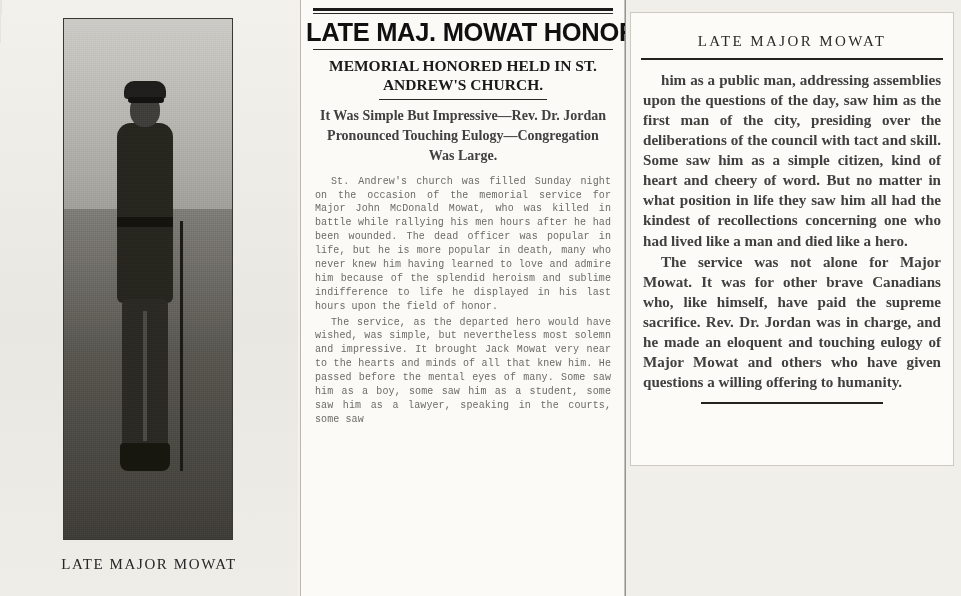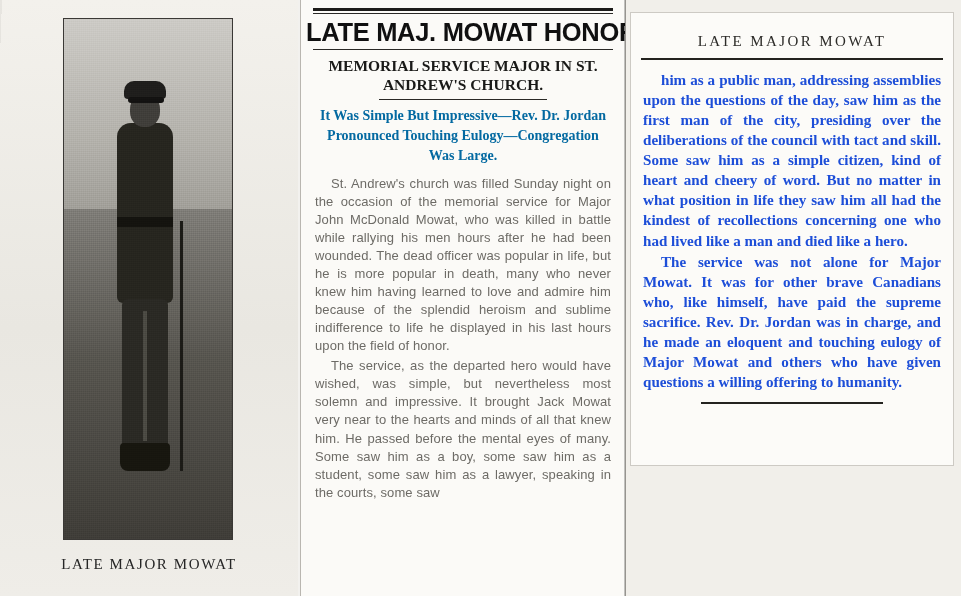--- a/index.html
+++ b/index.html
@@ -169,26 +169,26 @@
     line-height: 1.25;
     color: #1a1a18;
     margin: 6px 10px 4px 10px;
   }
   .deck {
     font-family: "Liberation Serif", serif;
     font-weight: bold;
     font-size: 14px;
     line-height: 1.45;
     text-align: center;
-    color: #0369a1;
+    color: #404040;
     margin: 6px 4px 8px 4px;
   }
   .body-col {
-    font-family: Liberation Sans, sans-serif;
-    font-size: 13px;
+    font-family: Liberation Mono, monospace;
+    font-size: 10px;
     line-height: 1.39;
     color: #6d6b66;
     text-align: justify;
     margin: 0 6px;
     letter-spacing: 0.1px;
   }
   .body-col p { margin: 0 0 2px 0; text-indent: 16px; }
 
   
   .col-cont {
@@ -218,21 +218,21 @@
   }
   .cont-rule {
     height: 2px;
     background: #24231f;
     margin: 4px 10px 10px 10px;
   }
   .cont-body {
     font-family: "Liberation Serif", serif;
     font-size: 15.1px;
     line-height: 1.33;
-    color: #1d4ed8;
+    color: #404040;
     text-align: justify;
     margin: 0 12px;
     font-weight: 600;
   }
   .cont-body p { margin: 0 0 1px 0; text-indent: 18px; }
   .cont-rule-bottom {
     height: 2px;
     background: #24231f;
     margin: 10px 70px 0 70px;
   }
@@ -267,21 +267,21 @@
 
   <div class="col-main">
     <div class="col-main-inner">
       <div class="rule-top"></div>
       <div class="rule-thin"></div>
 
       <div class="headline">LATE MAJ. MOWAT HONORED</div>
 
       <div class="rule-thin"></div>
 
-      <div class="sub1">MEMORIAL SERVICE MAJOR IN ST. ANDREW'S CHURCH.</div>
+      <div class="sub1">MEMORIAL HONORED HELD IN ST. ANDREW'S CHURCH.</div>
 
       <div class="rule-thin" style="margin:4px 70px 6px 70px;"></div>
 
       <div class="deck">It Was Simple But Impressive—Rev. Dr. Jordan Pronounced Touching Eulogy—Congregation Was Large.</div>
 
       <div class="body-col">
         <p>St. Andrew's church was filled Sunday night on the occasion of the memorial service for Major John McDonald Mowat, who was killed in battle while rallying his men hours after he had been wounded. The dead officer was popular in life, but he is more popular in death, many who never knew him having learned to love and admire him because of the splendid heroism and sublime indifference to life he displayed in his last hours upon the field of honor.</p>
         <p>The service, as the departed hero would have wished, was simple, but nevertheless most solemn and impressive. It brought Jack Mowat very near to the hearts and minds of all that knew him. He passed before the mental eyes of many. Some saw him as a boy, some saw him as a student, some saw him as a lawyer, speaking in the courts, some saw</p>
       </div>
     </div>

